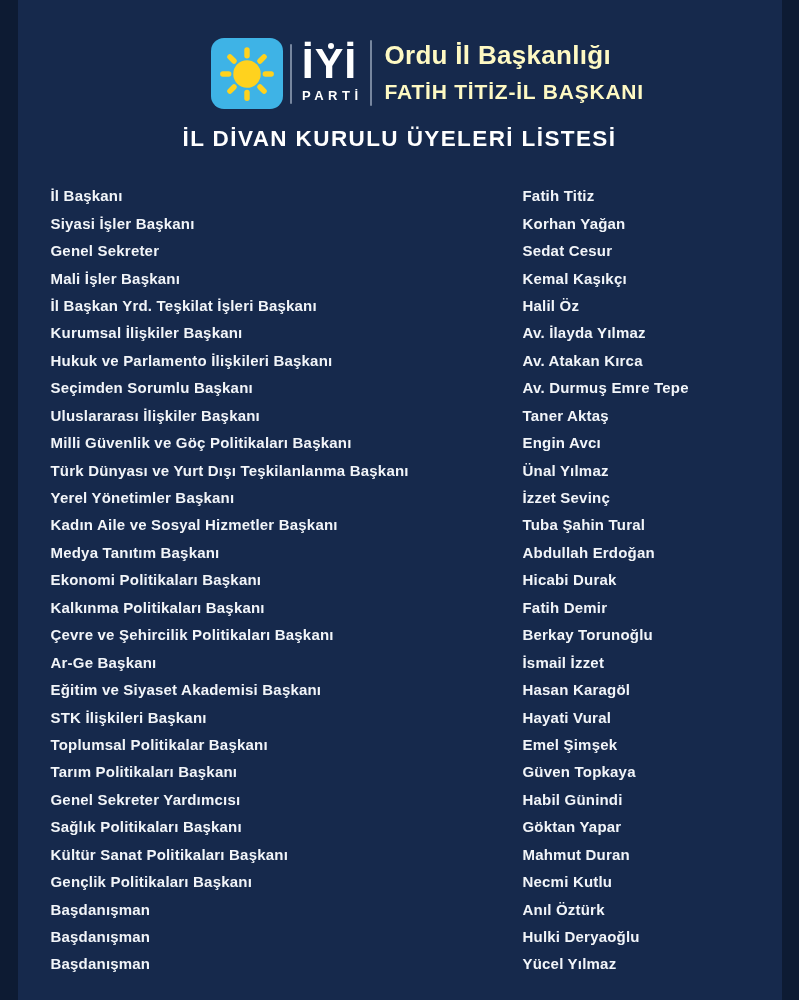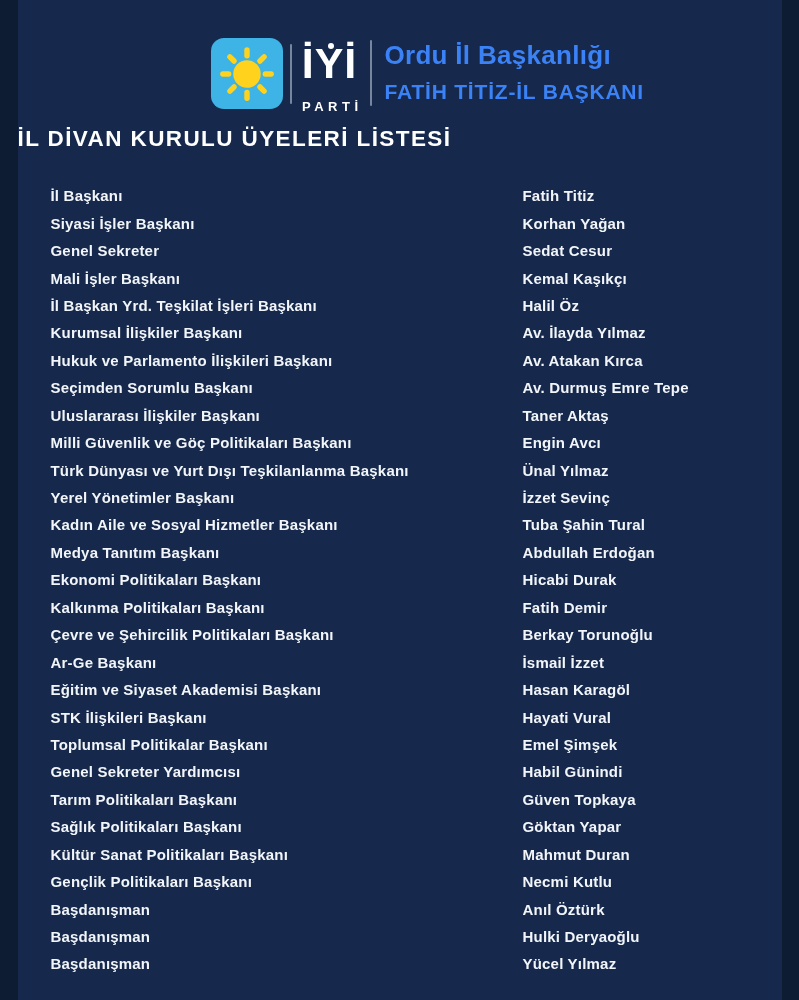--- a/index.html
+++ b/index.html
@@ -52,50 +52,51 @@
   .iyi-word .y-dot {
     position: absolute;
     left: 50%;
     top: 2px;
     width: 6px; height: 6px;
     margin-left: -2px;
     border-radius: 50%;
     background: #ffffff;
   }
   .iyi-sub {
-    margin-top: 13px;
+    margin-top: 2px;
     font-size: 13px;
     font-weight: bold;
     letter-spacing: 4.5px;
     text-indent: 4.5px;
   }
 
   .org-block {
     position: absolute;
     left: 367px; top: 40px;
-    color: #3b82f6;
+    color: #fef9c3;
     white-space: nowrap;
   }
   .org-title {
     font-size: 26px;
     font-weight: bold;
     letter-spacing: 0.3px;
   }
   .org-subtitle {
     margin-top: 9px;
     font-size: 21px;
     font-weight: bold;
     letter-spacing: 0.8px;
     text-align: center;
   }
 
   
   .list-title {
     position: absolute;
     left: 0; right: 0; top: 126px;
+    text-align: center;
     font-size: 22.5px;
     font-weight: bold;
     letter-spacing: 1.4px;
     color: #ffffff;
   }
 
   
   .roster {
     position: absolute;
     left: 33px; top: 182px;
@@ -236,28 +237,28 @@
       </div>
       <div class="roster-row">
         <span class="role-cell">STK İlişkileri Başkanı</span>
         <span class="name-cell">Hayati Vural</span>
       </div>
       <div class="roster-row">
         <span class="role-cell">Toplumsal Politikalar Başkanı</span>
         <span class="name-cell">Emel Şimşek</span>
       </div>
       <div class="roster-row">
+        <span class="role-cell">Tarım Politikaları Başkanı</span>
+        <span class="name-cell">Güven Topkaya</span>
+      </div>
+      <div class="roster-row">
         <span class="role-cell">Genel Sekreter Yardımcısı</span>
         <span class="name-cell">Habil Günindi</span>
       </div>
       <div class="roster-row">
-        <span class="role-cell">Tarım Politikaları Başkanı</span>
-        <span class="name-cell">Güven Topkaya</span>
-      </div>
-      <div class="roster-row">
         <span class="role-cell">Sağlık Politikaları Başkanı</span>
         <span class="name-cell">Göktan Yapar</span>
       </div>
       <div class="roster-row">
         <span class="role-cell">Kültür Sanat Politikaları Başkanı</span>
         <span class="name-cell">Mahmut Duran</span>
       </div>
       <div class="roster-row">
         <span class="role-cell">Gençlik Politikaları Başkanı</span>
         <span class="name-cell">Necmi Kutlu</span>

